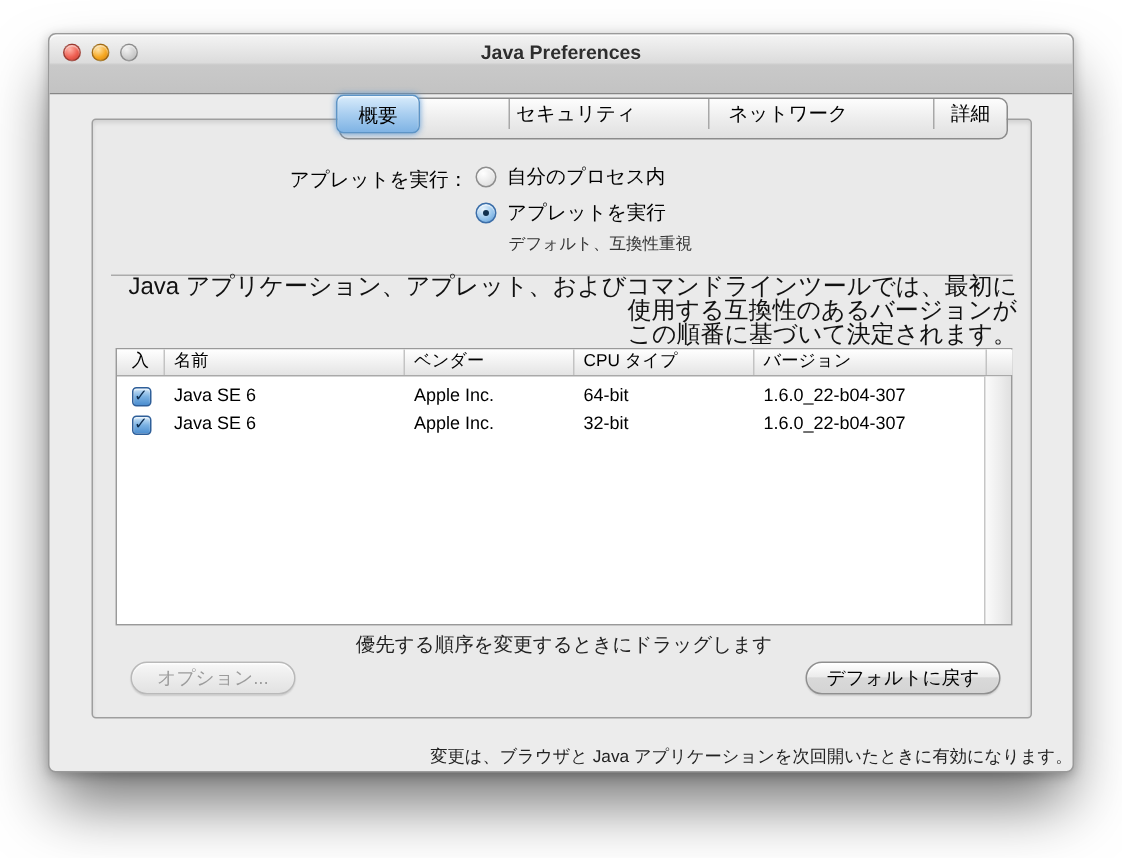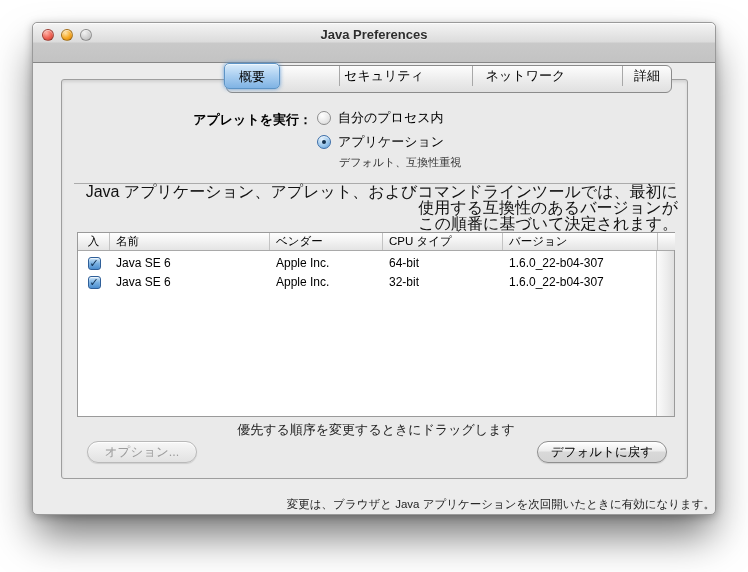--- a/index.html
+++ b/index.html
@@ -43,21 +43,21 @@
   .tab-network   { width: 106px; }
   .tab-details   { width: 49px; }
 
   
   .panel { position: absolute; left: 28px; top: 56px; width: 627px; height: 400px;
     background: #eaeaea; border: 1px solid #9e9e9e; border-radius: 3px;
     box-shadow: inset 0 2px 3px rgba(0,0,0,0.10); }
 
   
   .radio-label { position: absolute; left: 0; top: 31px; width: 250px; text-align: right;
-    font-size: 13px; color: #000; font-weight: bold; }
+    font-size: 13px; color: #000; }
   .radio-option { position: absolute; left: 255px; display: flex; align-items: center;
     gap: 7px; height: 18px; font-size: 13px; color: #000; }
   .opt-own     { top: 29px; }
   .opt-browser { top: 53px; }
   .radio { width: 14px; height: 14px; border-radius: 50%; border: 1px solid #8d8d8d;
     background: radial-gradient(circle at 35% 30%, #ffffff, #e3e3e3 70%, #cfcfcf);
     box-shadow: inset 0 1px 1px rgba(255,255,255,0.8); }
   .radio.checked { border: 1px solid #3c6ea8; position: relative;
     background: radial-gradient(circle at 35% 30%, #e8f4fd, #8fc0ea 60%, #5b97d0); }
   .radio.checked::after { content: ""; position: absolute; left: 4px; top: 4px;
@@ -141,21 +141,21 @@
 
     <div class="radio-label">アプレットを実行：</div>
 
     <div class="radio-option opt-own">
       <span class="radio"></span>
       <span>自分のプロセス内</span>
     </div>
 
     <div class="radio-option opt-browser">
       <span class="radio checked"></span>
-      <span>アプリケーション</span>
+      <span>アプレットを実行</span>
     </div>
     <div class="radio-subtext">デフォルト、互換性重視</div>
 
     <div class="separator"></div>
 
     <div class="description">
       <div>Java アプリケーション、アプレット、およびコマンドラインツールでは、最初に使用する互換性のあるバージョンが</div>
       <div>この順番に基づいて決定されます。</div>
     </div>
 

